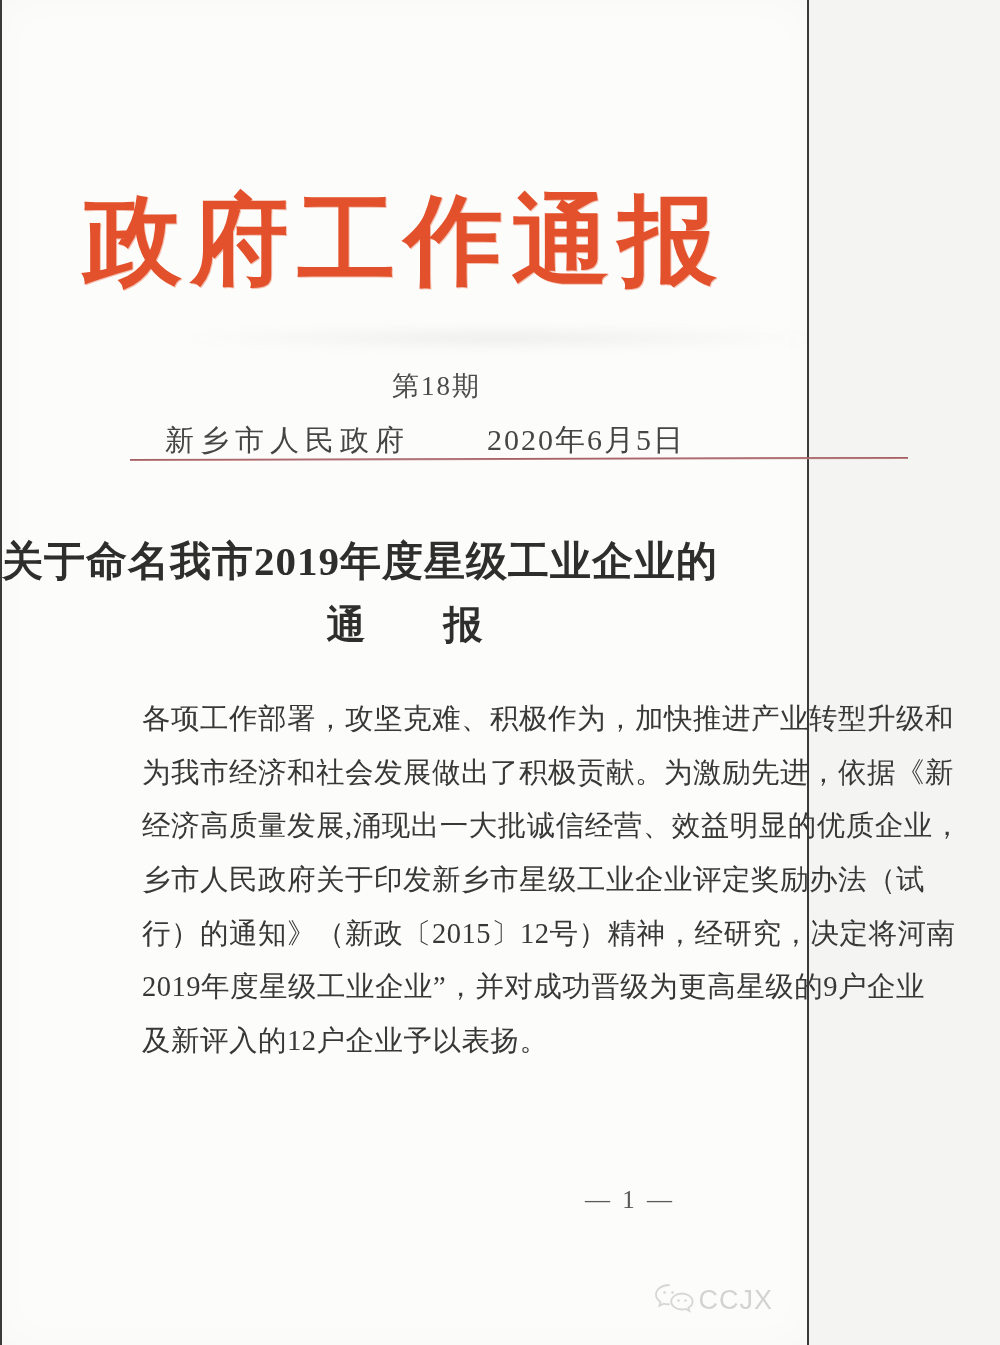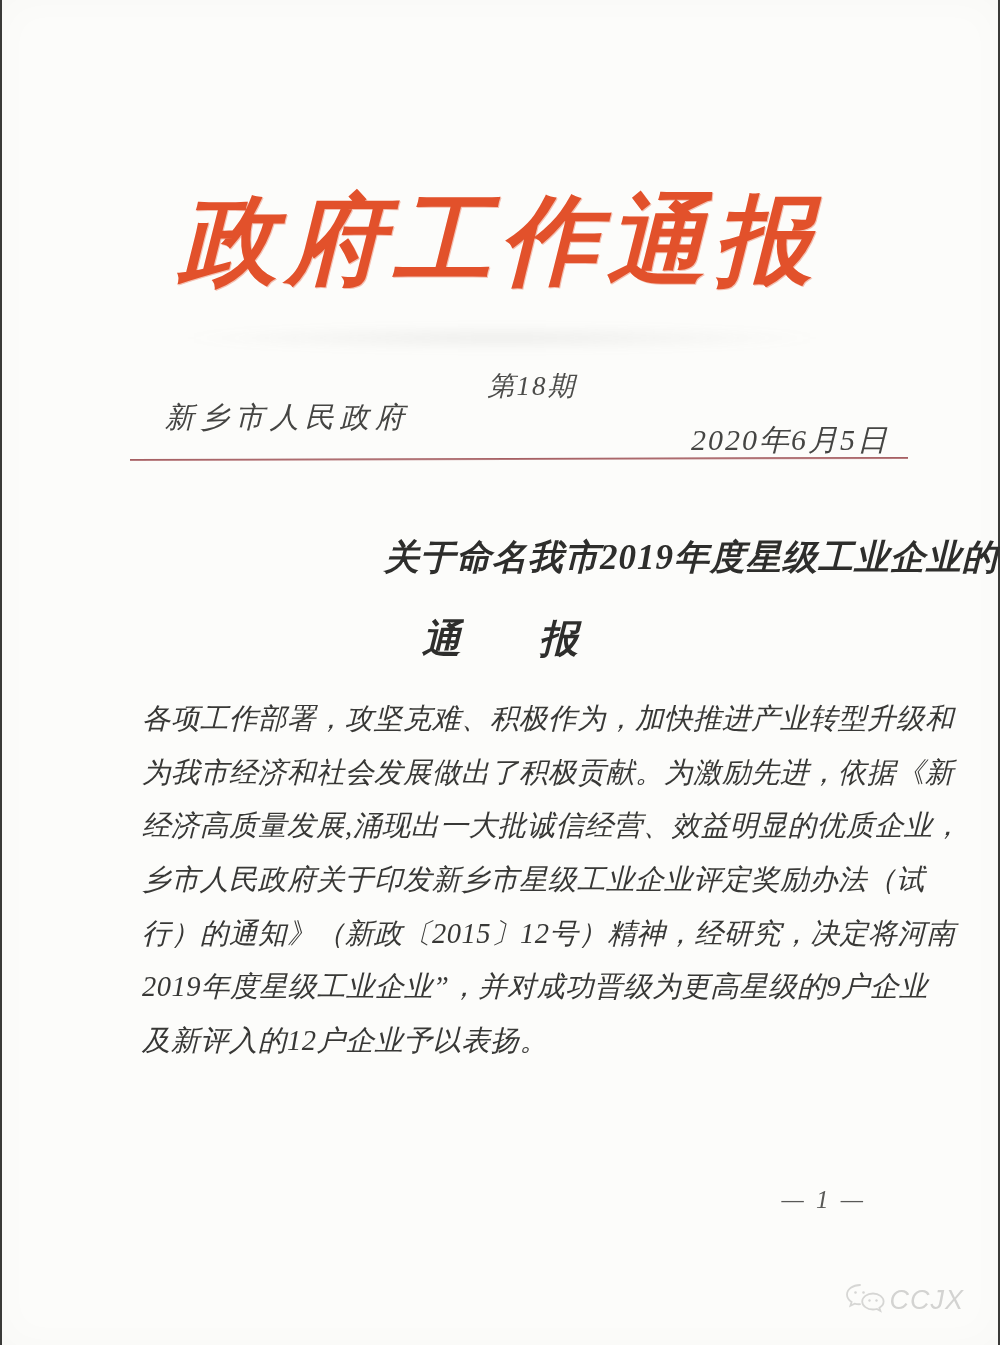--- a/index.html
+++ b/index.html
@@ -3,27 +3,26 @@
 <meta charset="utf-8">
 <style>
   * { margin: 0; padding: 0; box-sizing: border-box; }
   html, body { width: 1000px; height: 1345px; overflow: hidden; }
   body {
     font-family: "Liberation Serif", "DejaVu Serif", serif;
     background: #f4f4f2;
   }
   .page {
     position: relative;
-    width: 1000px;
+    width: 809px;
     height: 1345px;
     background: #fcfcfa;
     border-left: 2px solid #3a3a38;
     border-right: 2px solid #3a3a38;
     box-shadow: inset 0 0 40px rgba(0,0,0,0.02);
-    font-style: italic;
   }
   
   .banner-title {
     position: absolute;
     top: 178px;
     left: 0;
     width: 100%;
     text-align: center;
     font-size: 98px;
     font-weight: 700;
@@ -51,24 +50,24 @@
     text-align: center;
     font-size: 27px;
     color: #4c4c4a;
     letter-spacing: 2px;
     margin-left: 32px;
   }
   .masthead-row {
     position: absolute;
     top: 398px;
     left: 163px;
-    right: 109px;
+    right: 122px;
     display: flex;
     justify-content: space-between;
-    align-items: flex-start;
+    align-items: flex-end;
   }
   .org-label {
     font-size: 29px;
     color: #454543;
     letter-spacing: 6px;
   }
   .date-label {
     font-size: 30px;
     color: #454543;
     letter-spacing: 2px;
@@ -81,30 +80,30 @@
     width: 778px;
     height: 2px;
     background: linear-gradient(to bottom, #9d5256, #c08a8c);
     transform: rotate(-0.15deg);
   }
   .doc-title-1 {
     position: absolute;
     top: 534px;
     left: 0;
     width: 100%;
-    text-align: right;
-    font-size: 35px;
+    text-align: left;
+    font-size: 41px;
     font-weight: 700;
     color: #2e2e2c;
     letter-spacing: 1px;
     white-space: nowrap;
   }
   .doc-title-2 {
     position: absolute;
-    top: 612px;
+    top: 598px;
     left: 0;
     width: 100%;
     text-align: center;
     font-size: 39px;
     font-weight: 700;
     color: #2e2e2c;
   }
   .body-block {
     position: absolute;
     top: 692px;

